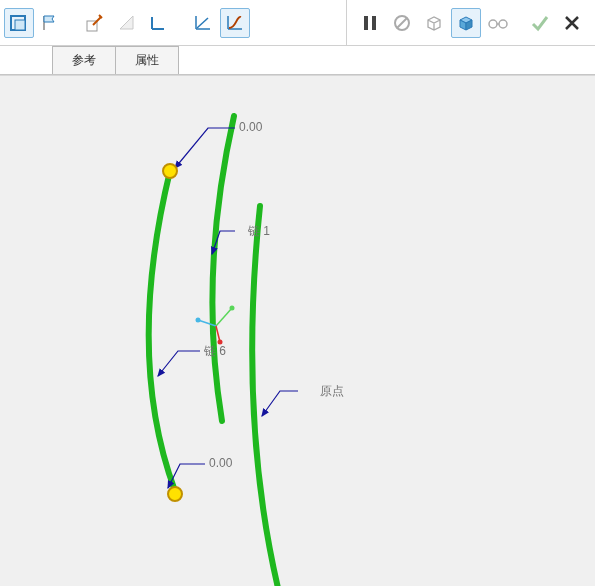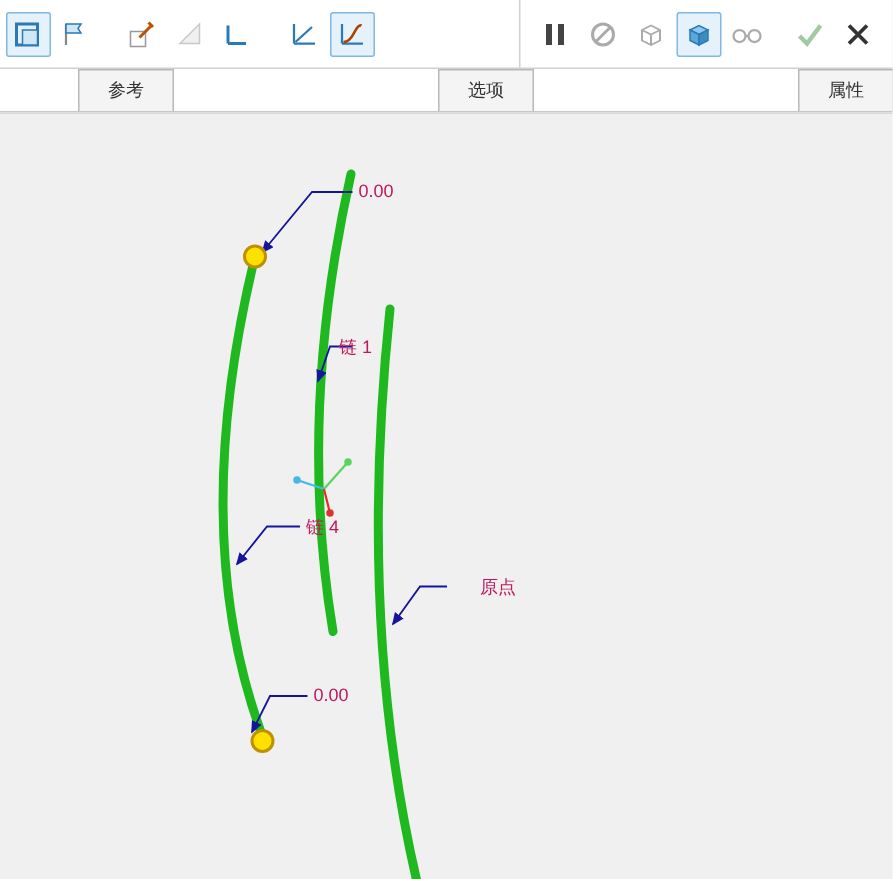--- a/index.html
+++ b/index.html
@@ -4,24 +4,24 @@
 <style>
   html,body{margin:0;padding:0;font-family:"Microsoft YaHei",Arial,sans-serif;}
   body{width:595px;height:586px;overflow:hidden;background:#fff;}
   .top-area{display:flex;height:45px;border-bottom:1px solid #d0d0d0;}
   .toolbar-left{display:flex;align-items:center;gap:2px;padding:2px 4px;flex:1;}
   .toolbar-right{display:flex;align-items:center;gap:2px;padding:2px 8px;border-left:1px solid #d0d0d0;}
   .tbtn{width:28px;height:28px;display:flex;align-items:center;justify-content:center;border:1px solid transparent;border-radius:2px;cursor:pointer;}
   .tbtn.active{background:#e6f2fb;border:1px solid #7fb8e0;}
   .tbtn svg{display:block;}
   .tbtn.dim svg{opacity:.45;}
-  .tabs-row{display:flex;height:28px;border-bottom:1px solid #c6c6c6;background:#fff;padding-left:52px;justify-content:space-between;}
+  .tabs-row{display:flex;height:28px;border-bottom:1px solid #c6c6c6;background:#fff;padding-left:52px;}
   .tab{width:62px;border:1px solid #b8b8b8;border-bottom:none;margin-right:-1px;display:flex;align-items:center;justify-content:center;font-size:12px;color:#333;background:#f4f4f4;cursor:pointer;}
   .viewport{position:relative;width:595px;height:512px;background:#f0f0f0;border-top:1px solid #d8d8d8;overflow:hidden;}
-  .lbl{position:absolute;font-size:12px;color:#be185d;white-space:nowrap;}
+  .lbl{position:absolute;font-size:12px;color:#737373;white-space:nowrap;}
 </style>
 </head>
 <body>
 
 <div class="top-area">
   <div class="toolbar-left">
     <div class="tbtn active">
       <svg width="20" height="20">
           <rect x="2" y="3" width="14" height="14" fill="none" stroke="#2a7ab8" stroke-width="2"></rect>
           <rect x="6" y="7" width="10" height="10" fill="#cfe7f7" stroke="#2a7ab8"></rect>
@@ -106,21 +106,20 @@
     <div class="tbtn">
       <svg width="16" height="16">
           <path d="M2 2 L14 14 M14 2 L2 14" stroke="#333" stroke-width="2.5"></path>
         </svg>
     </div>
   </div>
 </div>
 
 <div class="tabs-row">
   <div class="tab">参考</div>
-  <div class="tab">选项</div>
   <div class="tab">属性</div>
 </div>
 
 <div class="viewport">
   <svg width="595" height="512">
 
     <path d="M 170 95 Q 125 280 175 415" fill="none" stroke="#1fb81f" stroke-width="6" stroke-linecap="round"></path>
     <path d="M 234 40 Q 198 200 222 345" fill="none" stroke="#1fb81f" stroke-width="6" stroke-linecap="round"></path>
     <path d="M 260 130 Q 238 340 278 512" fill="none" stroke="#1fb81f" stroke-width="6" stroke-linecap="round"></path>
 
@@ -139,17 +138,17 @@
     <path d="M 235 52 L 208 52 L 175 92" fill="none" stroke="#14149c" stroke-width="1.2" marker-end="url(#ah)"></path>
     <path d="M 235 155 L 220 155 L 212 178" fill="none" stroke="#14149c" stroke-width="1.2" marker-end="url(#ah)"></path>
     <path d="M 200 275 L 178 275 L 158 300" fill="none" stroke="#14149c" stroke-width="1.2" marker-end="url(#ah)"></path>
     <path d="M 298 315 L 280 315 L 262 340" fill="none" stroke="#14149c" stroke-width="1.2" marker-end="url(#ah)"></path>
     <path d="M 205 388 L 180 388 L 168 412" fill="none" stroke="#14149c" stroke-width="1.2" marker-end="url(#ah)"></path>
 
     <circle cx="170" cy="95" r="7" fill="#ffe100" stroke="#c09000" stroke-width="2"></circle>
     <circle cx="175" cy="418" r="7" fill="#ffe100" stroke="#c09000" stroke-width="2"></circle>
   </svg>
   <div class="lbl" style="left:239px;top:44px">0.00</div>
-  <div class="lbl" style="left:226px;top:147px">链 1</div>
-  <div class="lbl" style="left:204px;top:267px">链 4</div>
+  <div class="lbl" style="left:248px;top:147px">链 1</div>
+  <div class="lbl" style="left:204px;top:267px">链 6</div>
   <div class="lbl" style="left:320px;top:307px">原点</div>
   <div class="lbl" style="left:209px;top:380px">0.00</div>
 </div>
 
 </body></html>

